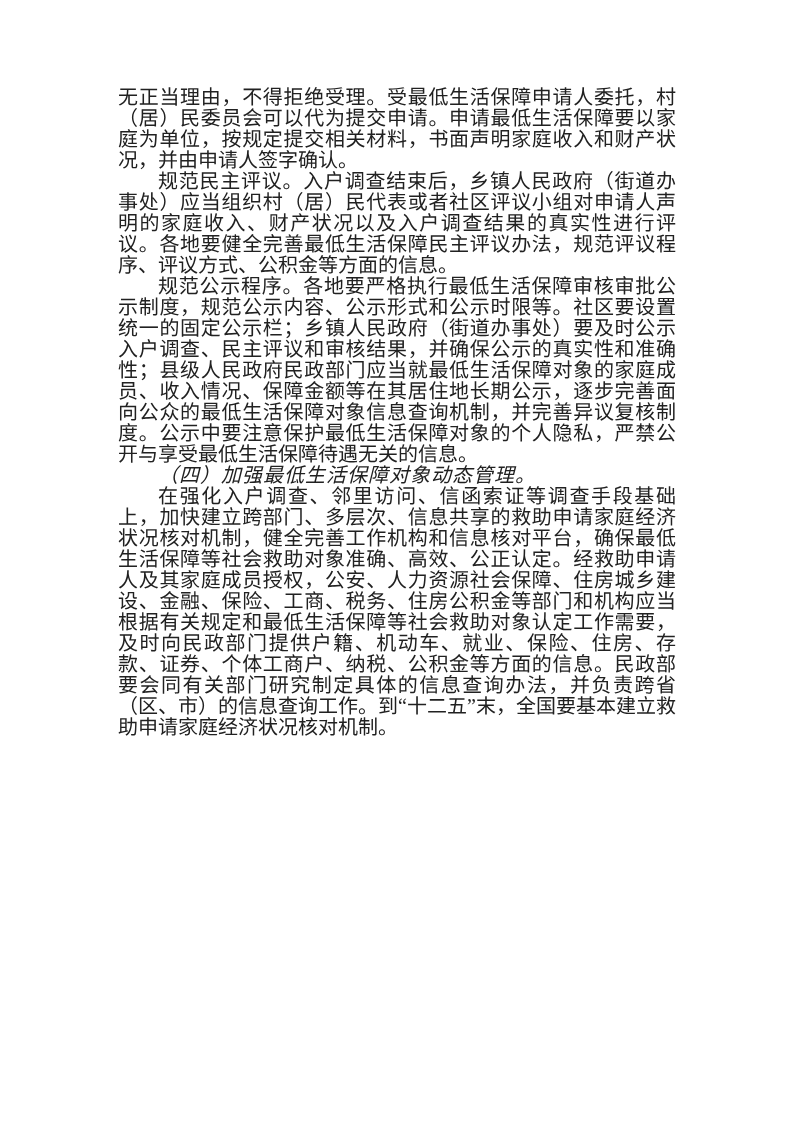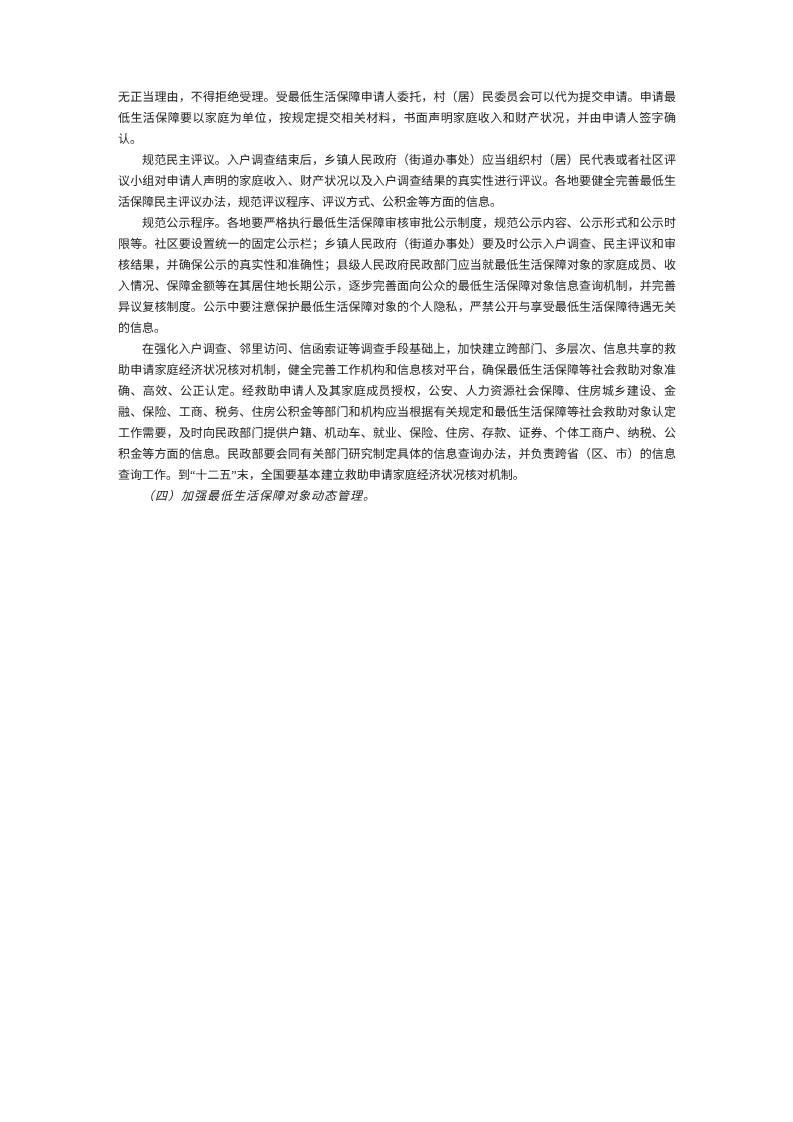--- a/index.html
+++ b/index.html
@@ -20,21 +20,21 @@
     width: 793px;
     height: 1122px;
     background: #ffffff;
   }
   .text-block {
     position: absolute;
     left: 118px;
     top: 87px;
     width: 558px;
     color: #212121;
-    font-size: 12px;
+    font-size: 20px;
     line-height: 21px;
     text-align: justify;
     text-justify: inter-ideograph;
   }
   .para {
     margin: 0;
     padding: 0;
     text-indent: 2em;
     word-break: break-all;
     overflow-wrap: break-word;
@@ -48,16 +48,16 @@
   }
 </style>
 </head>
 <body>
 
 <div class="page">
   <main class="text-block">
     <p class="para no-indent">无正当理由，不得拒绝受理。受最低生活保障申请人委托，村（居）民委员会可以代为提交申请。申请最低生活保障要以家庭为单位，按规定提交相关材料，书面声明家庭收入和财产状况，并由申请人签字确认。</p>
     <p class="para">规范民主评议。入户调查结束后，乡镇人民政府（街道办事处）应当组织村（居）民代表或者社区评议小组对申请人声明的家庭收入、财产状况以及入户调查结果的真实性进行评议。各地要健全完善最低生活保障民主评议办法，规范评议程序、评议方式、公积金等方面的信息。</p>
     <p class="para">规范公示程序。各地要严格执行最低生活保障审核审批公示制度，规范公示内容、公示形式和公示时限等。社区要设置统一的固定公示栏；乡镇人民政府（街道办事处）要及时公示入户调查、民主评议和审核结果，并确保公示的真实性和准确性；县级人民政府民政部门应当就最低生活保障对象的家庭成员、收入情况、保障金额等在其居住地长期公示，逐步完善面向公众的最低生活保障对象信息查询机制，并完善异议复核制度。公示中要注意保护最低生活保障对象的个人隐私，严禁公开与享受最低生活保障待遇无关的信息。</p>
+    <p class="para heading">（四）加强最低生活保障对象动态管理。</p>
     <p class="para">在强化入户调查、邻里访问、信函索证等调查手段基础上，加快建立跨部门、多层次、信息共享的救助申请家庭经济状况核对机制，健全完善工作机构和信息核对平台，确保最低生活保障等社会救助对象准确、高效、公正认定。经救助申请人及其家庭成员授权，公安、人力资源社会保障、住房城乡建设、金融、保险、工商、税务、住房公积金等部门和机构应当根据有关规定和最低生活保障等社会救助对象认定工作需要，及时向民政部门提供户籍、机动车、就业、保险、住房、存款、证券、个体工商户、纳税、公积金等方面的信息。民政部要会同有关部门研究制定具体的信息查询办法，并负责跨省（区、市）的信息查询工作。到“十二五”末，全国要基本建立救助申请家庭经济状况核对机制。</p>
-    <p class="para heading">（四）加强最低生活保障对象动态管理。</p>
   </main>
 </div>
 
 </body></html>

